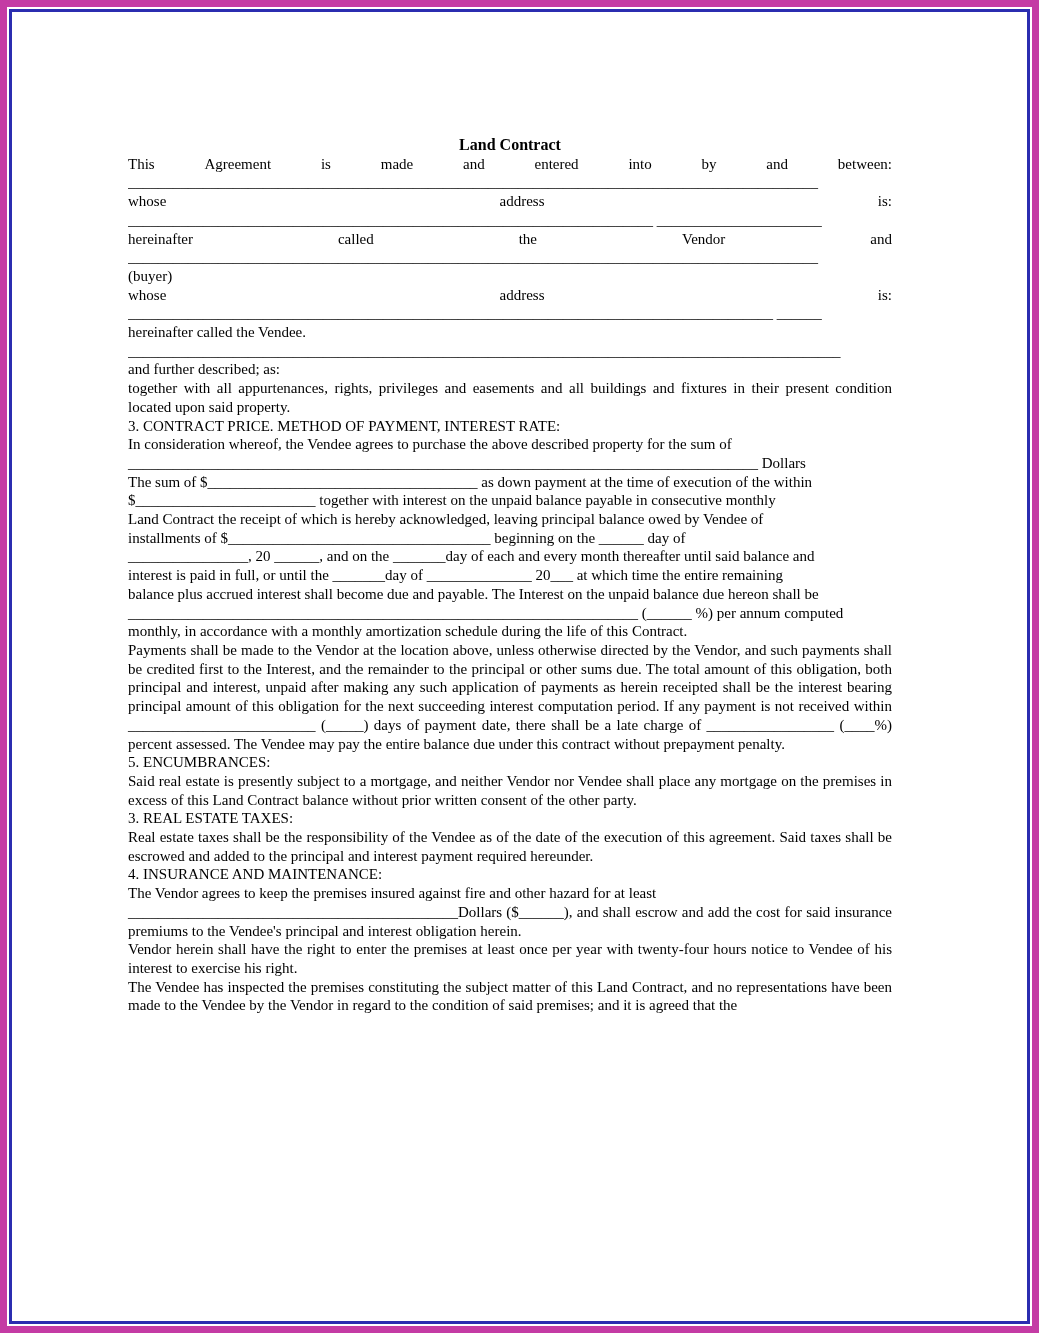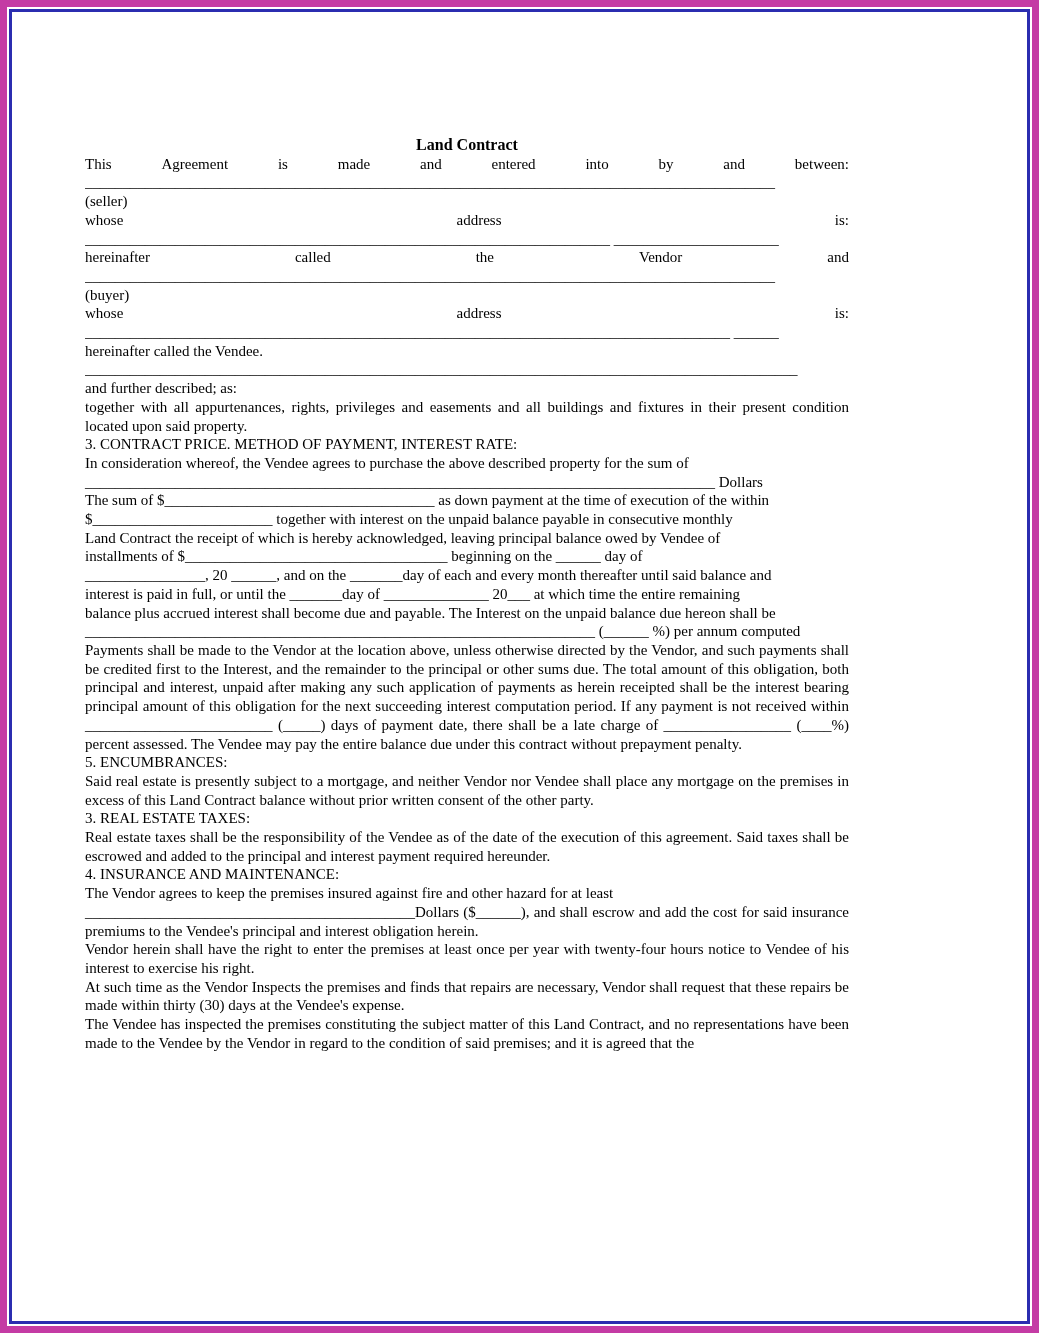--- a/index.html
+++ b/index.html
@@ -10,21 +10,21 @@
     width: 1039px;
     height: 1333px;
     background: #ffffff;
     border: 7px solid #c43ba4;
     padding: 2px;
   }
   .inner-border {
     width: 100%;
     height: 100%;
     border: 3px solid #2b2db0;
-    padding: 124px 126px 30px 73px;
+    padding: 124px 126px 30px 116px;
     overflow: hidden;
     background: #ffffff;
   }
   .doc {
     color: #000000;
     font-size: 15px;
     line-height: 18.7px;
     width: 764px;
   }
   .title {
@@ -59,21 +59,20 @@
             <span>is</span>
             <span>made</span>
             <span>and</span>
             <span>entered</span>
             <span>into</span>
             <span>by</span>
             <span>and</span>
             <span>between:</span>
           </div>
           <div class="blank">____________________________________________________________________________________________</div>
-          <div class="line">(seller)</div>
           <div class="spread-line">
             <span>whose</span>
             <span>address</span>
             <span>is:</span>
           </div>
           <div class="blank">______________________________________________________________________ ______________________</div>
           <div class="spread-line">
             <span>hereinafter</span>
             <span>called</span>
             <span>the</span>
@@ -96,27 +95,27 @@
           <div class="line">In consideration whereof, the Vendee agrees to purchase the above described property for the sum of</div>
           <div class="line">____________________________________________________________________________________ Dollars</div>
           <div class="line">The sum of $____________________________________ as down payment at the time of execution of the within</div>
           <div class="line">$________________________ together with interest on the unpaid balance payable in consecutive monthly</div>
           <div class="line">Land Contract the receipt of which is hereby acknowledged, leaving principal balance owed by Vendee of</div>
           <div class="line">installments of $___________________________________ beginning on the ______ day of</div>
           <div class="line">________________, 20 ______, and on the _______day of each and every month thereafter until said balance and</div>
           <div class="line">interest is paid in full, or until the _______day of ______________ 20___ at which time the entire remaining</div>
           <div class="line">balance plus accrued interest shall become due and payable. The Interest on the unpaid balance due hereon shall be</div>
           <div class="line">____________________________________________________________________ (______ %) per annum computed</div>
+          <div class="line">monthly, in accordance with a monthly amortization schedule during the life of this Contract.</div>
           <div class="para">Payments shall be made to the Vendor at the location above, unless otherwise directed by the Vendor, and such payments shall be credited first to the Interest, and the remainder to the principal or other sums due. The total amount of this obligation, both principal and interest, unpaid after making any such application of payments as herein receipted shall be the interest bearing principal amount of this obligation for the next succeeding interest computation period. If any payment is not received within _________________________ (_____) days of payment date, there shall be a late charge of _________________ (____%) percent assessed. The Vendee may pay the entire balance due under this contract without prepayment penalty.</div>
           <div class="heading">5. ENCUMBRANCES:</div>
           <div class="para">Said real estate is presently subject to a mortgage, and neither Vendor nor Vendee shall place any mortgage on the premises in excess of this Land Contract balance without prior written consent of the other party.</div>
           <div class="heading">3. REAL ESTATE TAXES:</div>
           <div class="para">Real estate taxes shall be the responsibility of the Vendee as of the date of the execution of this agreement. Said taxes shall be escrowed and added to the principal and interest payment required hereunder.</div>
           <div class="heading">4. INSURANCE AND MAINTENANCE:</div>
           <div class="line">The Vendor agrees to keep the premises insured against fire and other hazard for at least</div>
           <div class="para">____________________________________________Dollars ($______), and shall escrow and add the cost for said insurance premiums to the Vendee's principal and interest obligation herein.</div>
           <div class="para">Vendor herein shall have the right to enter the premises at least once per year with twenty-four hours notice to Vendee of his interest to exercise his right.</div>
-          <div class="para">At such time as the Vendor Inspects the premises and finds that repairs are necessary, Vendor shall request that these repairs be made within thirty (30) days at the Vendee's expense.</div>
           <div class="para">The Vendee has inspected the premises constituting the subject matter of this Land Contract, and no representations have been made to the Vendee by the Vendor in regard to the condition of said premises; and it is agreed that the</div>
         </div>
     </div>
   </div>
 </div>
 
 </body></html>

